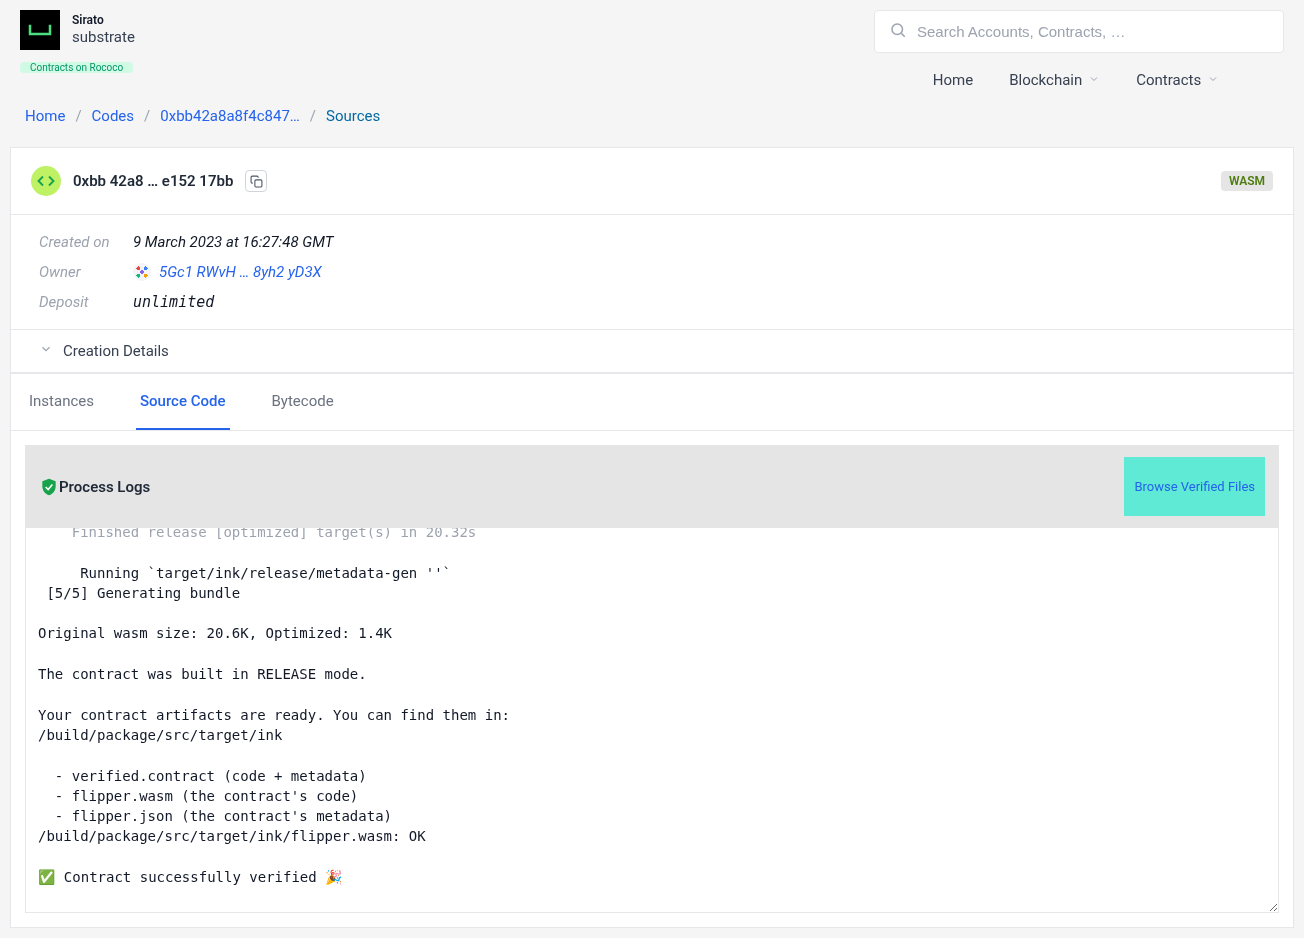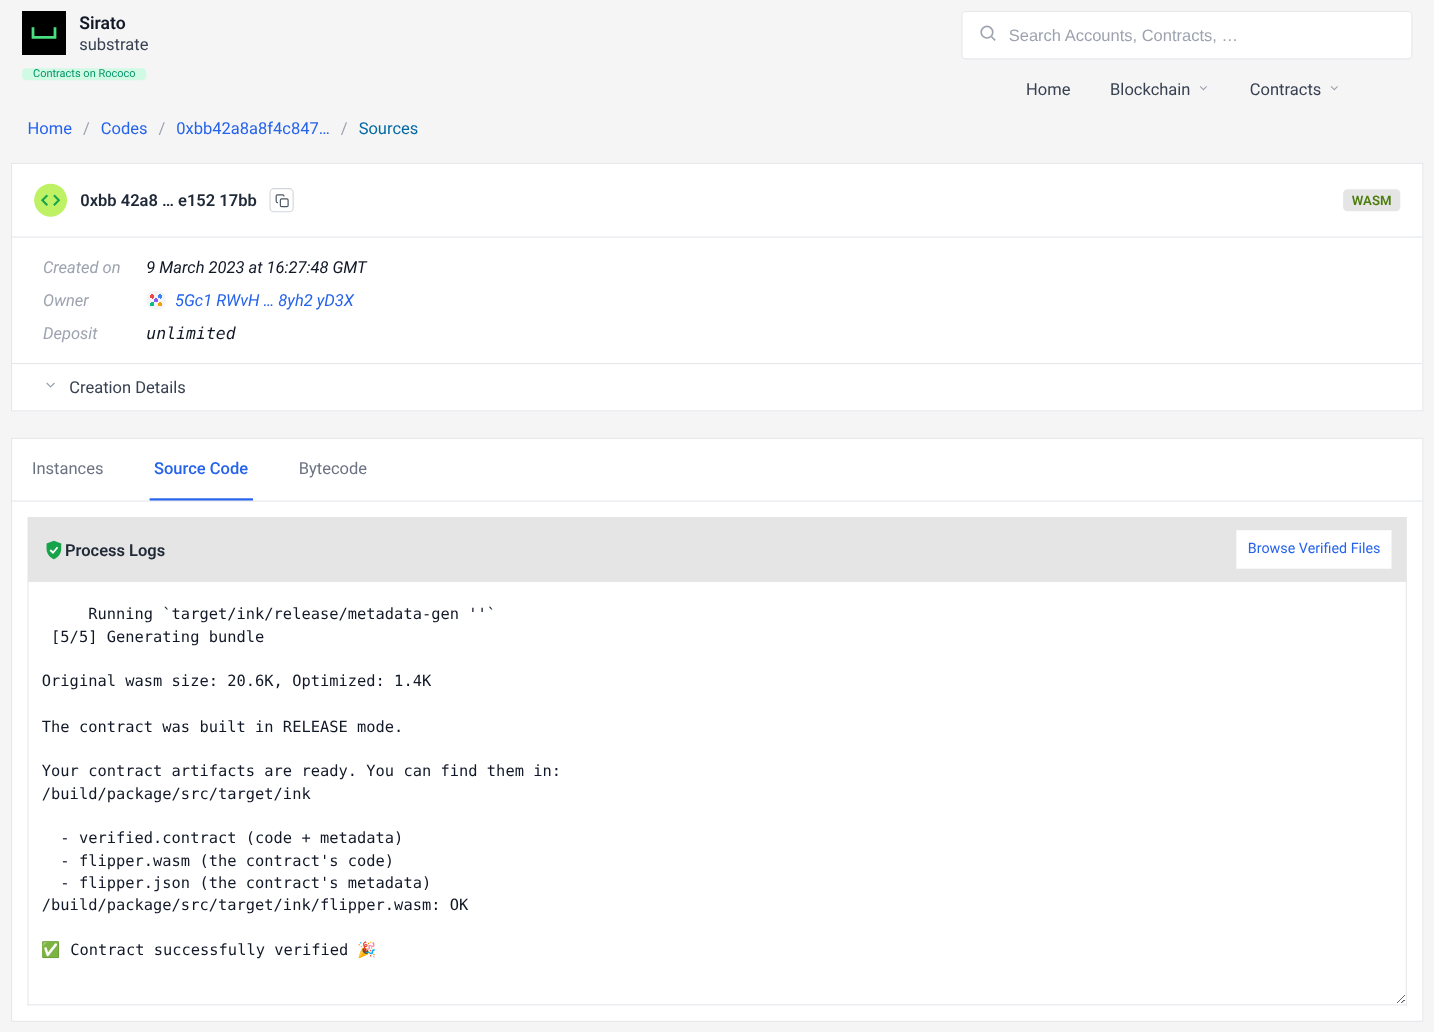--- a/index.html
+++ b/index.html
@@ -18,21 +18,21 @@
 }
 .brand-wrap { display: flex; flex-direction: column; gap: 12px; }
 .brand { display: flex; align-items: center; gap: 12px; }
 .brand-logo {
   width: 40px; height: 40px;
   background: #000;
   display: flex; align-items: center; justify-content: center;
   color: #4ade80; font-family: monospace; font-weight: bold;
 }
 .brand-text { display: flex; flex-direction: column; line-height: 1.25; }
-.brand-title { font-weight: 600; font-size: 16px; color: #111827; }
+.brand-title { font-weight: 600; font-size: 12px; color: #111827; }
 .brand-sub { font-size: 15px; color: #374151; }
 .network-badge {
   display: inline-block;
   background: #d1fae5;
   color: #059669;
   padding: 0 10px;
   border-radius: 4px;
   font-size: 10px;
   width: fit-content;
 }
@@ -61,21 +61,21 @@
   display: flex; gap: 10px; align-items: center;
   font-size: 15px;
 }
 .bc-link { color: #2563eb; cursor: pointer; }
 .bc-sep { color: #9ca3af; }
 .bc-current { color: #0369a1; }
 
 .card {
   background: #fff;
   border: 1px solid #e5e7eb;
-  margin: 0 10px 24px 10px;
+  margin: 0 10px 0 10px;
 }
 .card-head {
   display: flex; justify-content: space-between; align-items: center;
   padding: 18px 20px;
   border-bottom: 1px solid #e5e7eb;
 }
 .head-left { display: flex; align-items: center; gap: 12px; }
 .code-icon {
   width: 30px; height: 30px; border-radius: 50%;
   background: #bef264;
@@ -140,23 +140,23 @@
   margin: 14px 14px 0 14px;
   padding: 12px 14px;
   display: flex; justify-content: space-between; align-items: center;
 }
 .process-left { display: flex; align-items: center; font-weight: 600; font-size: 15px; }
 .shield {
   width: 20px; height: 20px;
   display: flex; align-items: center; justify-content: center;
 }
 .browse-btn {
-  background: #ffffff;
+  background: #5eead4;
   color: #2563eb;
-  padding: 10px 10px;
+  padding: 22px 10px;
   font-size: 13px;
   cursor: pointer;
 }
 .log-area {
   margin: 0 14px 14px 14px;
   border: 1px solid #e5e7eb;
   border-top: none;
   padding: 0 12px 12px 12px;
   font-family: ui-monospace, Menlo, Consolas, monospace;
   font-size: 14px;
@@ -296,21 +296,21 @@
           <svg width="20" height="20" viewBox="0 0 24 24" fill="#16a34a">
               <path d="M12 2 L4 5 v6 c0 5 3.5 9.5 8 11 4.5-1.5 8-6 8-11 V5 L12 2z"></path>
               <polyline points="8 12 11 15 16 9" stroke="#fff" stroke-width="2" fill="none"></polyline>
             </svg>
         </span>
         <span>Process Logs</span>
       </div>
       <span class="browse-btn">Browse Verified Files</span>
     </div>
 
-    <div class="log-area">
+    <div class="log-area"><div class="log-cut">    Finished release [optimized] target(s) in 20.32s</div>
 <span>     Running `target/ink/release/metadata-gen ''`</span>
 <span> [5/5] Generating bundle</span>
 <span></span>
 <span>Original wasm size: 20.6K, Optimized: 1.4K</span>
 <span></span>
 <span>The contract was built in RELEASE mode.</span>
 <span></span>
 <span>Your contract artifacts are ready. You can find them in:</span>
 <span>/build/package/src/target/ink</span>
 <span></span>

